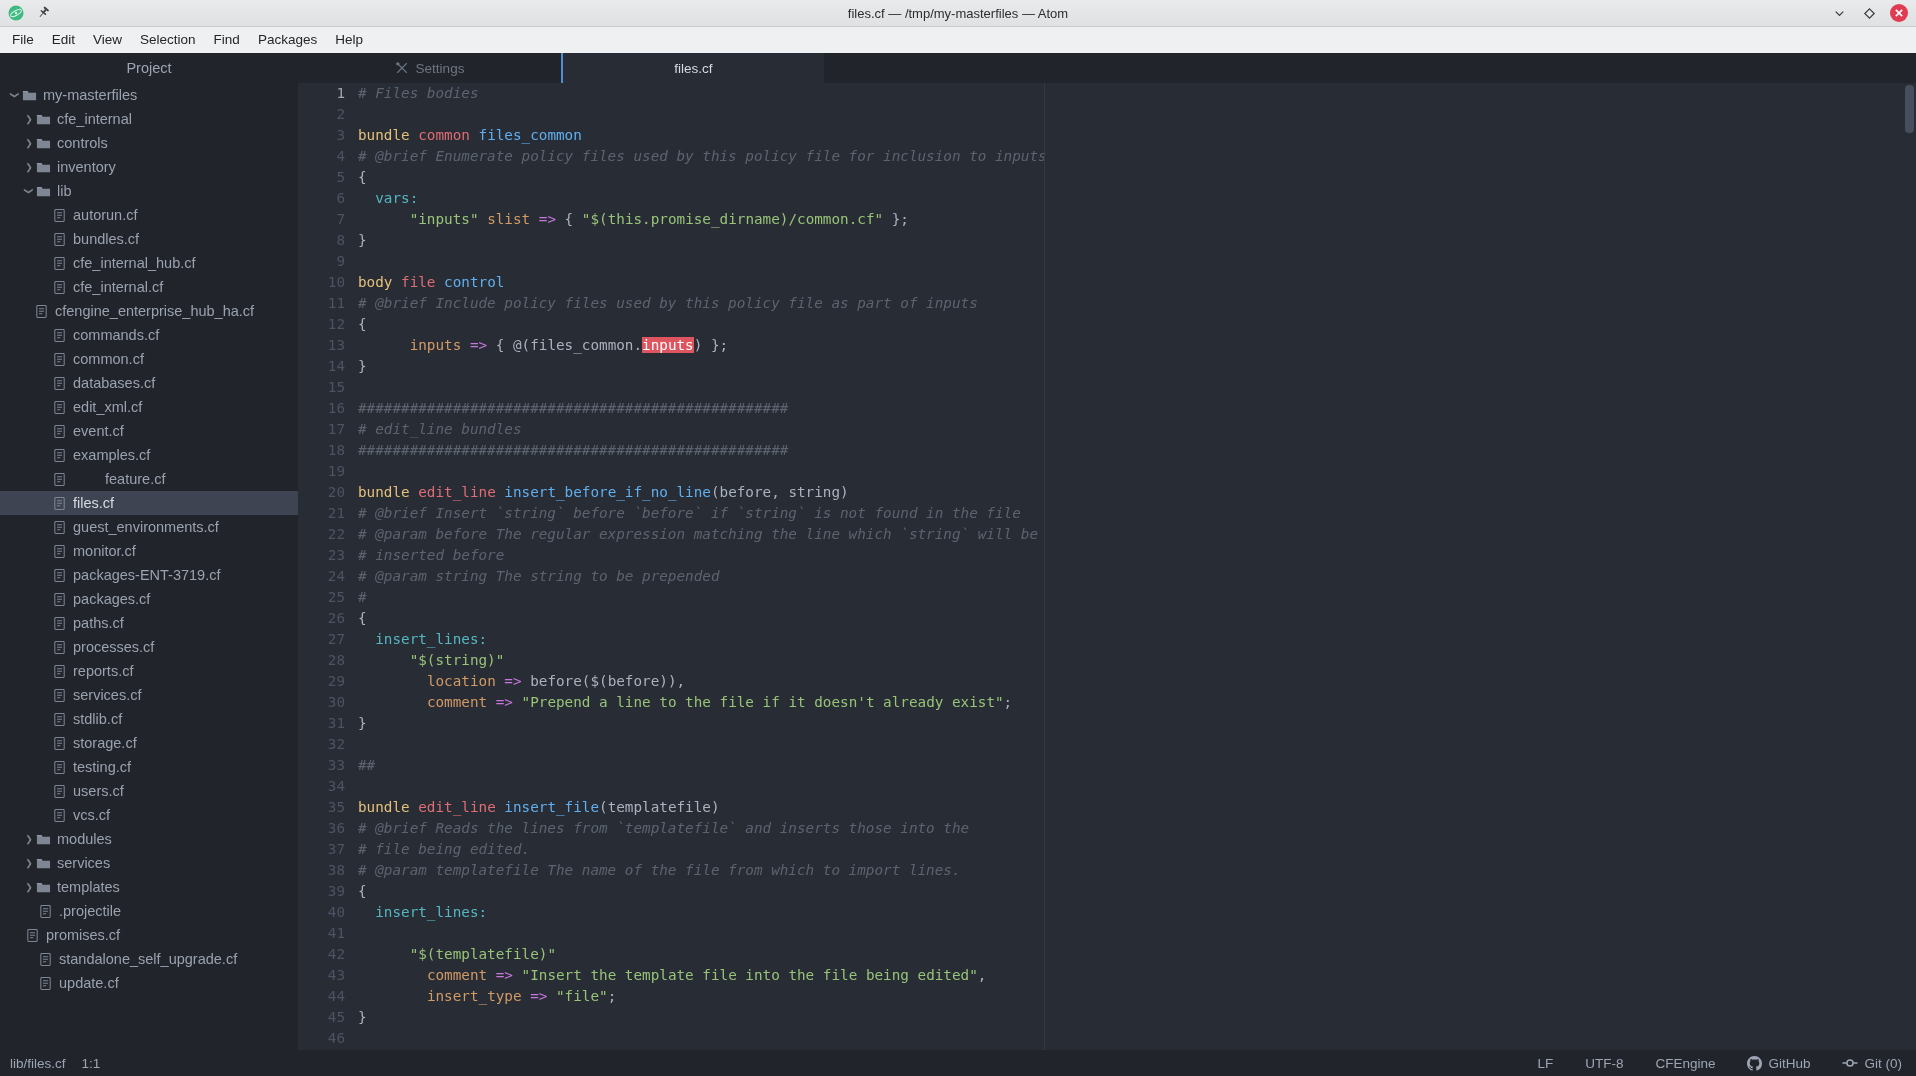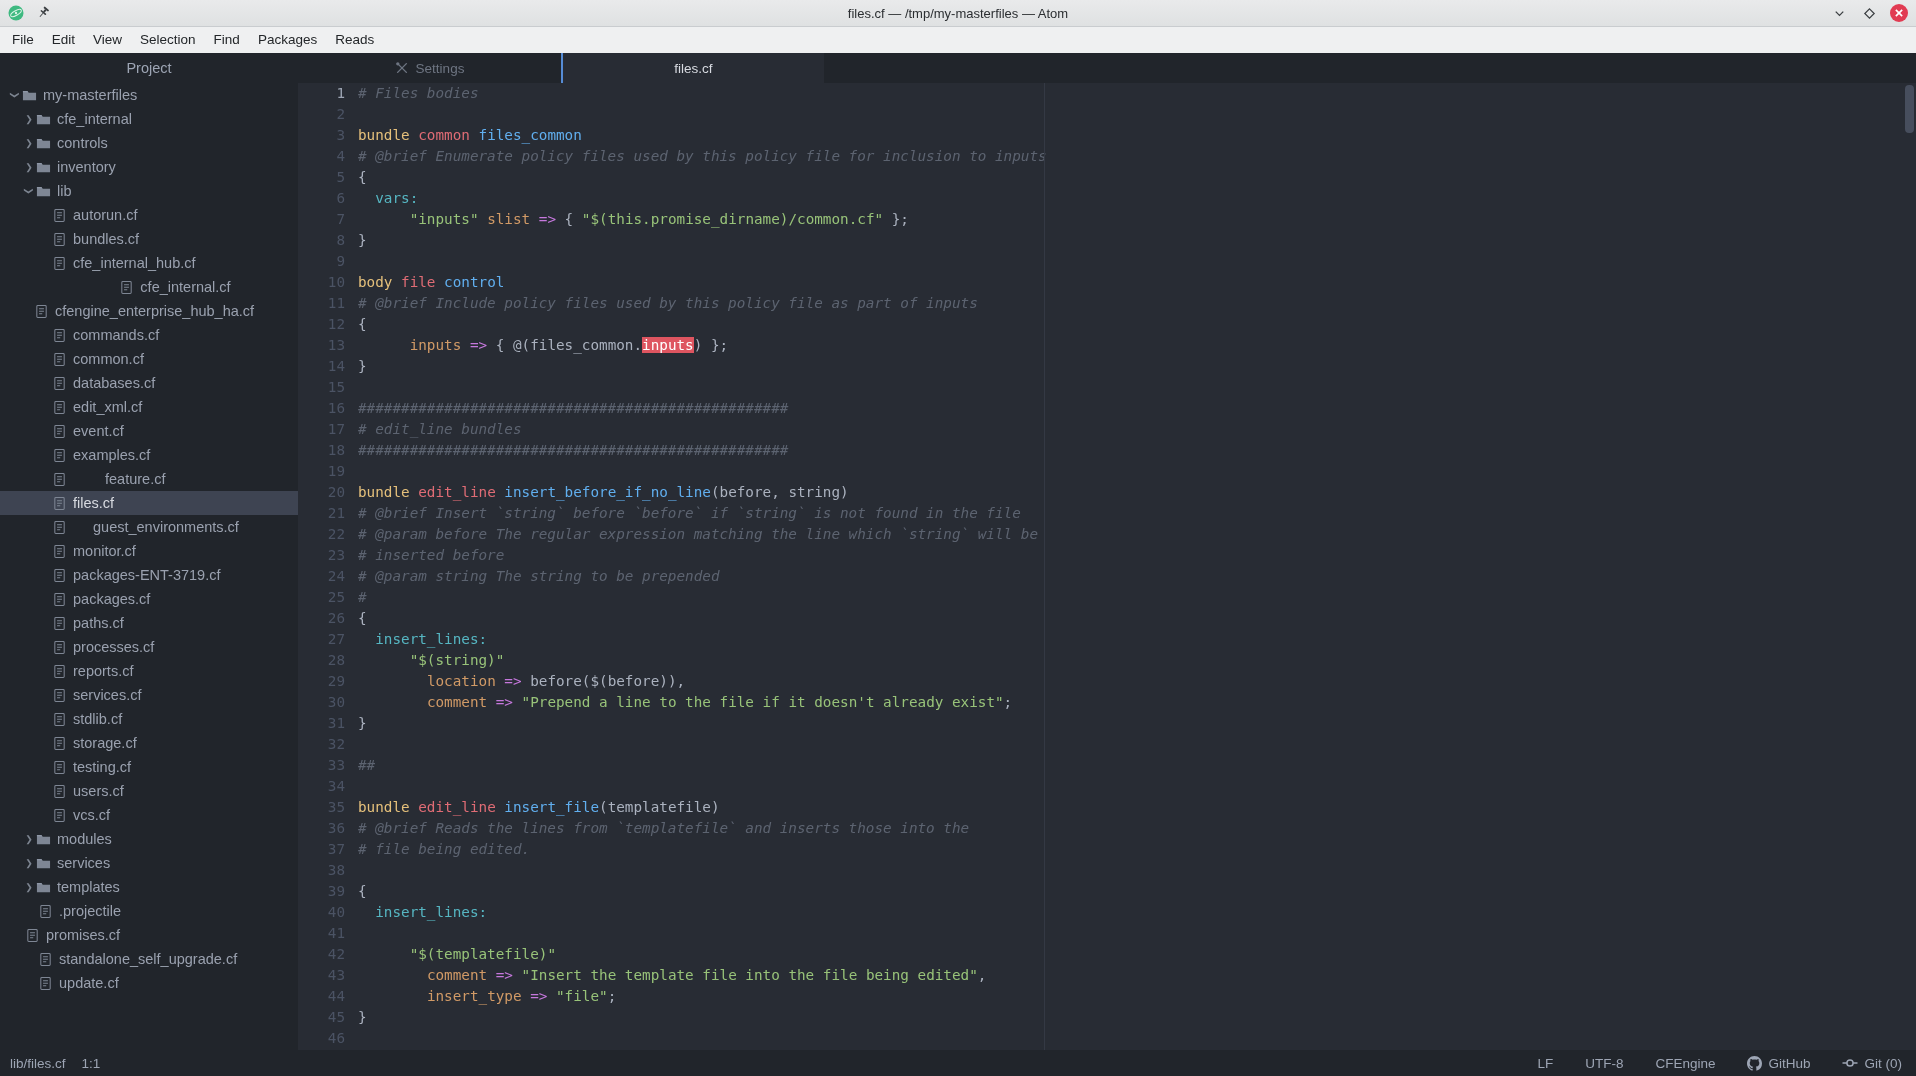--- a/index.html
+++ b/index.html
@@ -98,21 +98,21 @@
   </div>
 </div>
 
 <div class="menubar" id="menubar">
     <span class="menu-item">File</span>
     <span class="menu-item">Edit</span>
     <span class="menu-item">View</span>
     <span class="menu-item">Selection</span>
     <span class="menu-item">Find</span>
     <span class="menu-item">Packages</span>
-    <span class="menu-item">Reads</span>
+    <span class="menu-item">Help</span>
   </div>
 
 <div class="main">
   <div class="tree">
     <div class="tree-header">Project</div>
     <div id="tree-items">
         <div class="trow" style="padding-left: 8px;">
           <span class="chev exp">❯</span>
           <span class="ticon">
             <svg viewBox="0 0 16 16">
@@ -182,21 +182,21 @@
         </div>
         <div class="trow" style="padding-left: 52px;">
           <span class="ticon">
             <svg viewBox="0 0 16 16" fill="none" stroke="#7e8694" stroke-width="1.1">
               <rect x="3" y="1.6" width="10" height="12.8" rx="1"></rect>
               <path d="M5.4 5 h5.2 M5.4 7.7 h5.2 M5.4 10.4 h3.4"></path>
             </svg>
           </span>
           <span>cfe_internal_hub.cf</span>
         </div>
-        <div class="trow" style="padding-left: 52px; justify-content: center;">
+        <div class="trow" style="padding-left: 52px;">
           <span class="ticon">
             <svg viewBox="0 0 16 16" fill="none" stroke="#7e8694" stroke-width="1.1">
               <rect x="3" y="1.6" width="10" height="12.8" rx="1"></rect>
               <path d="M5.4 5 h5.2 M5.4 7.7 h5.2 M5.4 10.4 h3.4"></path>
             </svg>
           </span>
           <span>cfe_internal.cf</span>
         </div>
         <div class="trow" style="padding-left: 34px;">
           <span class="ticon">
@@ -272,21 +272,21 @@
         </div>
         <div class="trow sel" style="padding-left: 52px;">
           <span class="ticon">
             <svg viewBox="0 0 16 16" fill="none" stroke="#7e8694" stroke-width="1.1">
               <rect x="3" y="1.6" width="10" height="12.8" rx="1"></rect>
               <path d="M5.4 5 h5.2 M5.4 7.7 h5.2 M5.4 10.4 h3.4"></path>
             </svg>
           </span>
           <span>files.cf</span>
         </div>
-        <div class="trow" style="padding-left: 52px; gap: 20px;">
+        <div class="trow" style="padding-left: 52px;">
           <span class="ticon">
             <svg viewBox="0 0 16 16" fill="none" stroke="#7e8694" stroke-width="1.1">
               <rect x="3" y="1.6" width="10" height="12.8" rx="1"></rect>
               <path d="M5.4 5 h5.2 M5.4 7.7 h5.2 M5.4 10.4 h3.4"></path>
             </svg>
           </span>
           <span>guest_environments.cf</span>
         </div>
         <div class="trow" style="padding-left: 52px;">
           <span class="ticon">
@@ -514,21 +514,21 @@
           <div class="cl"><span class="ln">28</span><span class="lt"><span class="p">      </span><span class="s">"$(string)"</span></span></div>
           <div class="cl"><span class="ln">29</span><span class="lt"><span class="p">        </span><span class="a">location</span><span class="p"> </span><span class="o">=&gt;</span><span class="p"> before($(before)),</span></span></div>
           <div class="cl"><span class="ln">30</span><span class="lt"><span class="p">        </span><span class="a">comment</span><span class="p"> </span><span class="o">=&gt;</span><span class="p"> </span><span class="s">"Prepend a line to the file if it doesn't already exist"</span><span class="p">;</span></span></div>
           <div class="cl"><span class="ln">31</span><span class="lt"><span class="p">}</span></span></div>
           <div class="cl"><span class="ln">32</span><span class="lt"></span></div>
           <div class="cl"><span class="ln">33</span><span class="lt"><span class="c">##</span></span></div>
           <div class="cl"><span class="ln">34</span><span class="lt"></span></div>
           <div class="cl"><span class="ln">35</span><span class="lt"><span class="k">bundle</span><span class="p"> </span><span class="t">edit_line</span><span class="p"> </span><span class="n">insert_file</span><span class="p">(templatefile)</span></span></div>
           <div class="cl"><span class="ln">36</span><span class="lt"><span class="c"># @brief Reads the lines from `templatefile` and inserts those into the</span></span></div>
           <div class="cl"><span class="ln">37</span><span class="lt"><span class="c"># file being edited.</span></span></div>
-          <div class="cl"><span class="ln">38</span></div>
+          <div class="cl"><span class="ln">38</span><span class="lt"><span class="c"># @param templatefile The name of the file from which to import lines.</span></span></div>
           <div class="cl"><span class="ln">39</span><span class="lt"><span class="p">{</span></span></div>
           <div class="cl"><span class="ln">40</span><span class="lt"><span class="p">  </span><span class="pt">insert_lines:</span></span></div>
           <div class="cl"><span class="ln">41</span><span class="lt"></span></div>
           <div class="cl"><span class="ln">42</span><span class="lt"><span class="p">      </span><span class="s">"$(templatefile)"</span></span></div>
           <div class="cl"><span class="ln">43</span><span class="lt"><span class="p">        </span><span class="a">comment</span><span class="p"> </span><span class="o">=&gt;</span><span class="p"> </span><span class="s">"Insert the template file into the file being edited"</span><span class="p">,</span></span></div>
           <div class="cl"><span class="ln">44</span><span class="lt"><span class="p">        </span><span class="a">insert_type</span><span class="p"> </span><span class="o">=&gt;</span><span class="p"> </span><span class="s">"file"</span><span class="p">;</span></span></div>
           <div class="cl"><span class="ln">45</span><span class="lt"><span class="p">}</span></span></div>
           <div class="cl"><span class="ln">46</span><span class="lt"></span></div>
         </div>
       <div class="wrap-guide"></div>

